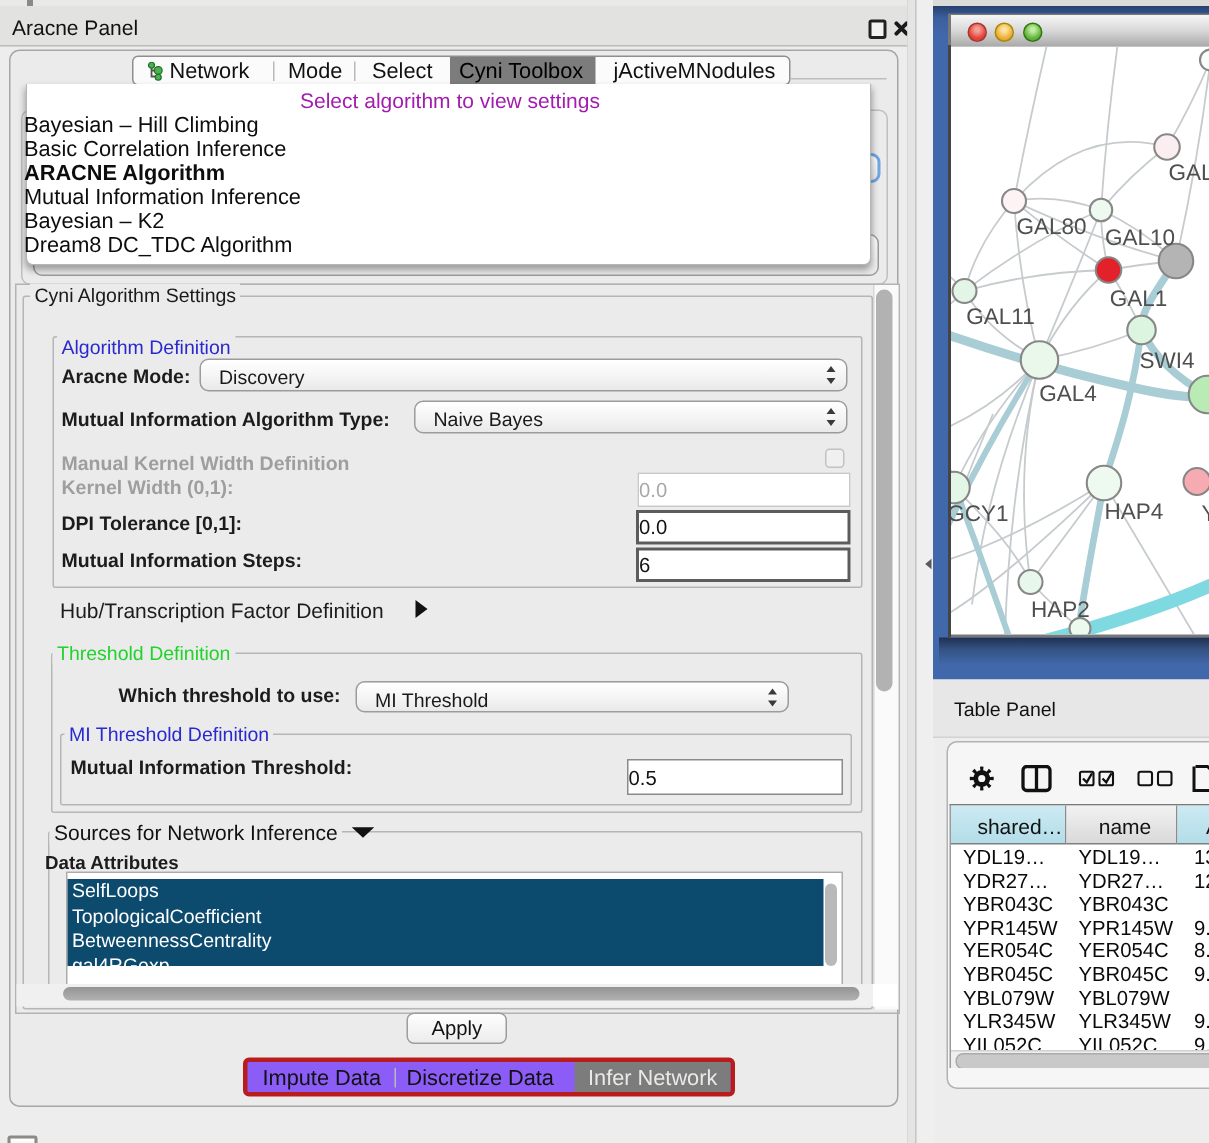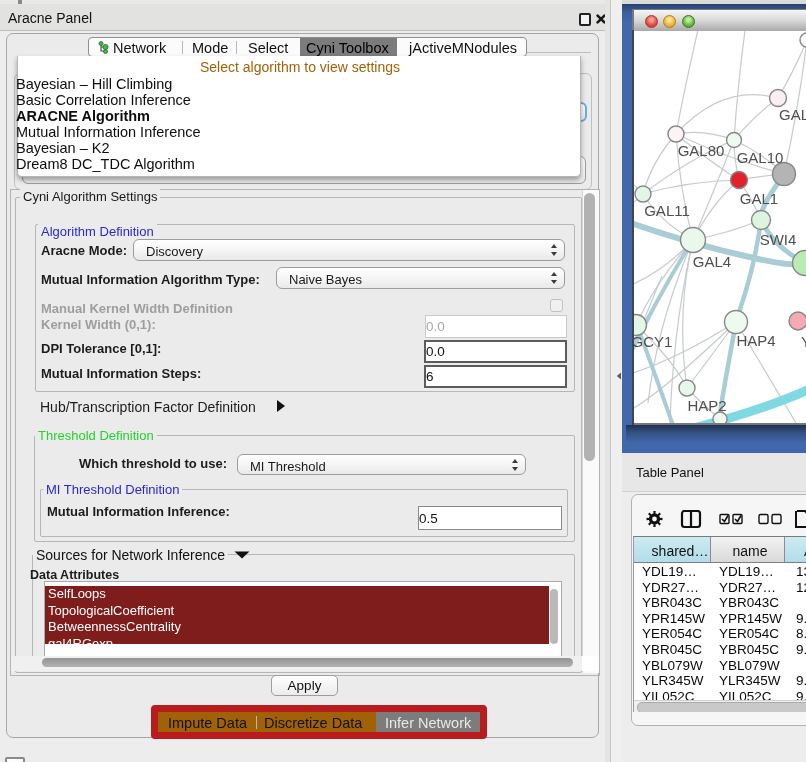--- a/index.html
+++ b/index.html
@@ -56,21 +56,21 @@
 <div class="abs" style="left:527px;top:52px;width:64px;height:1px;background:#bdbdbd;"></div>
 
 <div class="abs" style="left:14px;top:73px;width:576px;height:115px;border:1px solid #bfbfbf;border-radius:6px;"></div>
 <div class="combo" style="left:558px;top:102px;width:25px;height:16px;border:2.5px solid #70a6e2;border-radius:6px;"></div>
 <div class="combo" style="left:22px;top:156px;width:562px;height:26px;">
     <span class="ct" style="color:#222;">galFiltered.sif default node</span>
     <span class="spin" style="top:5px;"></span>
   </div>
 
 <div class="abs" style="left:17px;top:56px;width:562px;height:120px;background:#fff;border:1px solid #b5b5b5;border-top:none;border-radius:0 0 5px 5px;box-shadow:0 3px 5px rgba(0,0,0,0.35);"></div>
-<div class="abs" style="left:17px;top:59px;width:566px;text-align:center;font-size:14px;color:#a16207;">Select algorithm to view settings</div>
+<div class="abs" style="left:17px;top:59px;width:566px;text-align:center;font-size:14px;color:#a21caf;">Select algorithm to view settings</div>
 <div class="abs" style="left:16px;top:76px;font-size:14.5px;color:#0d0d0d;line-height:16px;">
 Bayesian – Hill Climbing<br>
 Basic Correlation Inference<br>
 <span class="b">ARACNE Algorithm</span><br>
 Mutual Information Inference<br>
 Bayesian – K2<br>
 Dream8 DC_TDC Algorithm
 </div>
 
 <div class="abs" style="left:10px;top:189px;width:588px;height:485px;border:1px solid #b3b3b3;"></div>
@@ -109,39 +109,39 @@
 
 <div class="grp" style="left:34px;top:435px;width:539px;height:105px;"></div>
 <div class="gt" style="left:35px;top:428px;color:#21d32a;text-align:center;">Threshold Definition</div>
 <div class="lbl b" style="left:79px;top:456px;">Which threshold to use:</div>
 <div class="combo" style="left:237px;top:454px;width:287px;height:19px;">
     <span class="ct">MI Threshold</span>
     <span class="spin"></span>
   </div>
 <div class="grp" style="left:40px;top:489px;width:526px;height:46px;"></div>
 <div class="gt" style="left:43px;top:482px;color:#2929cf;">MI Threshold Definition</div>
-<div class="lbl b" style="left:47px;top:504px;">Mutual Information Inference:</div>
+<div class="lbl b" style="left:47px;top:504px;">Mutual Information Threshold:</div>
 <div class="field" style="left:418px;top:506px;width:144px;height:24px;border:1.5px solid #8a8a8a;padding:4px 7px 0 0;">0.5</div>
 
 <div class="grp" style="left:32px;top:554px;width:541px;height:114px;"></div>
 <div class="gt" style="left:33px;top:547px;font-size:14px;color:#111;">Sources for Network Inference</div>
 <svg class="abs" style="left:234px;top:551px;" width="16" height="8" viewBox="0 0 16 8">
     <path d="M0.5 0.5 L15.5 0.5 L8 7.5 Z" fill="#111"></path>
   </svg>
 <div class="lbl b" style="left:30px;top:568px;font-size:12.5px;">Data Attributes</div>
 <div class="abs" style="left:44px;top:581px;width:516px;height:74px;background:#fff;border:1px solid #ababab;"></div>
-<div class="abs" style="left:45px;top:586px;width:501px;height:58px;background:#7f1d1d;color:#fff;font-size:13px;line-height:16.5px;padding-left:3px;">SelfLoops<br>TopologicalCoefficient<br>BetweennessCentrality<br>gal4RGexp</div>
+<div class="abs" style="left:45px;top:586px;width:501px;height:58px;background:#0c4a6e;color:#fff;font-size:13px;line-height:16.5px;padding-left:3px;">SelfLoops<br>TopologicalCoefficient<br>BetweennessCentrality<br>gal4RGexp</div>
 <div class="abs" style="left:550px;top:589px;width:8px;height:55px;background:#b9b9b9;border-radius:4px;"></div>
 <div class="abs" style="left:11px;top:656px;width:571px;height:15px;background:#f0f0f0;"></div>
 <div class="abs" style="left:582px;top:656px;width:16px;height:15px;background:#fff;"></div>
 <div class="abs" style="left:42px;top:658px;width:531px;height:9px;background:linear-gradient(#949494,#b2b2b2);border-radius:5px;"></div>
 
 <div class="abs" style="left:271px;top:675px;width:65px;height:17px;border:1px solid #9d9d9d;border-radius:5px;background:linear-gradient(#fefefe,#ececec);text-align:center;font-size:13.5px;color:#111;padding-top:2px;">Apply</div>
 
-<div class="abs" style="left:151px;top:705px;width:322px;height:20px;background:#a16207;border:7px solid #b91c1c;border-radius:4px;overflow:hidden;">
+<div class="abs" style="left:162px;top:705px;width:322px;height:20px;background:#8b5cf6;border:3px solid #b91c1c;border-radius:4px;overflow:hidden;">
   <div class="abs" style="left:218px;top:0;width:104px;height:20px;background:#7c7c7c;"></div>
   <div class="abs" style="left:98px;top:3.5px;width:1px;height:13px;background:#b9b9b9;"></div>
   <div class="abs" style="left:10px;top:2.5px;font-size:14.5px;color:#111;">Impute Data</div>
   <div class="abs" style="left:106px;top:2.5px;font-size:14.5px;color:#111;">Discretize Data</div>
   <div class="abs" style="left:227px;top:2.5px;font-size:14.5px;color:#e9e9e7;">Infer Network</div>
 </div>
 
 <div class="abs" style="left:5px;top:757px;width:16px;height:12px;border:2px solid #8a8a8a;border-radius:2px;background:linear-gradient(#fff,#e8e8e8);"></div>
 
 <div class="abs" style="left:605px;top:0;width:17px;height:762px;background:#efefef;border-left:1px solid #aeaeae;"></div>

